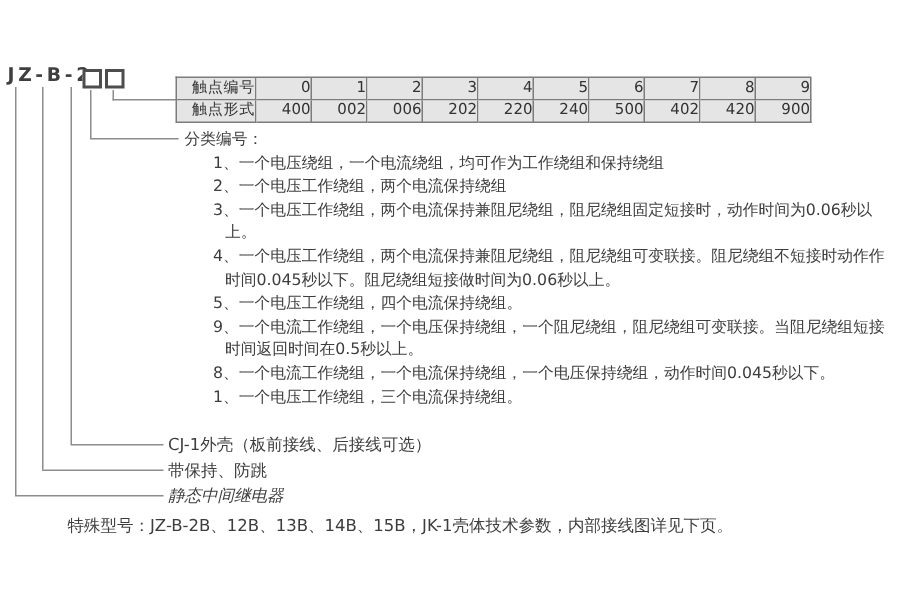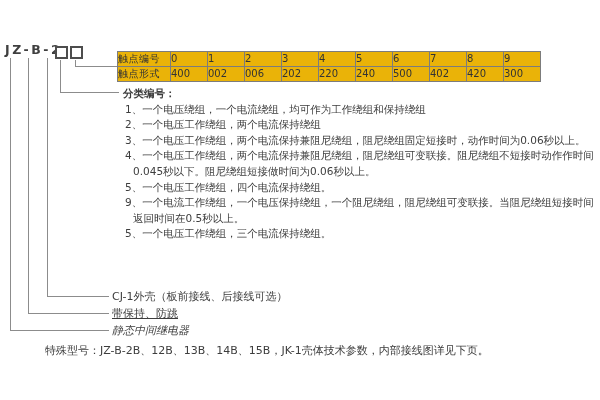--- a/index.html
+++ b/index.html
@@ -24,37 +24,37 @@
   .hline{position:absolute;height:1px;background:#8c8c8c;}
   
   .ctable{
     position:absolute;left:117px;top:51px;
     display:flex;flex-direction:column;
     border-top:1px solid #7c7c7c;border-left:1px solid #7c7c7c;
     font-size:10px;color:#333;
   }
   .crow{display:flex;}
   .ccell{
-    height:14px;line-height:14px;text-align:left;
+    height:14px;line-height:14px;text-align:right;
     border-right:1px solid #7c7c7c;border-bottom:1px solid #7c7c7c;
-    width:36px;background:#eab308;
+    width:36px;background:#e5e5e5;
   }
   .chead{width:52px;letter-spacing:0.5px;}
   .cvals{display:contents;}
   
   .clist{
     position:absolute;left:121px;top:86px;width:476px;
     font-size:10.5px;line-height:15.6px;color:#3d3d3d;
   }
-  .clist-heading{margin-left:2px;font-weight:bold;}
-  .citem{margin-left:4px;padding-left:8px;text-indent:-8px;}
+  .clist-heading{margin-left:2px;}
+  .citem{margin-left:21px;padding-left:8px;text-indent:-8px;}
   
   .callout{position:absolute;font-size:11px;color:#3d3d3d;white-space:nowrap;}
   #callout-case{left:112px;top:289px;}
-  #callout-hold{left:112px;top:306px;text-decoration:underline;}
+  #callout-hold{left:112px;top:306px;}
   #callout-relay{left:112px;top:323px;font-style:italic;}
   .footnote{
     position:absolute;left:45px;top:343px;
     font-size:11px;color:#3d3d3d;white-space:nowrap;
   }
 </style>
 </head>
 <body>
 
 <div id="page">
@@ -75,34 +75,35 @@
   <div class="hline" style="left:28px;top:313px;width:81px;"></div>
   <div class="hline" style="left:10px;top:330px;width:99px;"></div>
 
   <div class="ctable">
     <div class="crow">
       <div class="ccell chead">触点编号</div>
       <div class="cvals"><div class="ccell">0</div><div class="ccell">1</div><div class="ccell">2</div><div class="ccell">3</div><div class="ccell">4</div><div class="ccell">5</div><div class="ccell">6</div><div class="ccell">7</div><div class="ccell">8</div><div class="ccell">9</div></div>
     </div>
     <div class="crow">
       <div class="ccell chead">触点形式</div>
-      <div class="cvals"><div class="ccell">400</div><div class="ccell">002</div><div class="ccell">006</div><div class="ccell">202</div><div class="ccell">220</div><div class="ccell">240</div><div class="ccell">500</div><div class="ccell">402</div><div class="ccell">420</div><div class="ccell">300</div></div>
+      <div class="cvals"><div class="ccell">400</div><div class="ccell">002</div><div class="ccell">006</div><div class="ccell">202</div><div class="ccell">220</div><div class="ccell">240</div><div class="ccell">500</div><div class="ccell">402</div><div class="ccell">420</div><div class="ccell">900</div></div>
     </div>
   </div>
 
   <div class="clist">
     <div class="clist-heading">分类编号：</div>
     <div>
         <div class="citem">1、一个电压绕组，一个电流绕组，均可作为工作绕组和保持绕组</div>
         <div class="citem">2、一个电压工作绕组，两个电流保持绕组</div>
         <div class="citem">3、一个电压工作绕组，两个电流保持兼阻尼绕组，阻尼绕组固定短接时，动作时间为0.06秒以上。</div>
         <div class="citem">4、一个电压工作绕组，两个电流保持兼阻尼绕组，阻尼绕组可变联接。阻尼绕组不短接时动作作时间0.045秒以下。阻尼绕组短接做时间为0.06秒以上。</div>
         <div class="citem">5、一个电压工作绕组，四个电流保持绕组。</div>
         <div class="citem">9、一个电流工作绕组，一个电压保持绕组，一个阻尼绕组，阻尼绕组可变联接。当阻尼绕组短接时间返回时间在0.5秒以上。</div>
-        <div class="citem">5、一个电压工作绕组，三个电流保持绕组。</div>
+        <div class="citem">8、一个电流工作绕组，一个电流保持绕组，一个电压保持绕组，动作时间0.045秒以下。</div>
+        <div class="citem">1、一个电压工作绕组，三个电流保持绕组。</div>
       </div>
   </div>
 
   <div class="callout" id="callout-case">CJ-1外壳（板前接线、后接线可选）</div>
   <div class="callout" id="callout-hold">带保持、防跳</div>
   <div class="callout" id="callout-relay">静态中间继电器</div>
 
   <div class="footnote">特殊型号：JZ-B-2B、12B、13B、14B、15B，JK-1壳体技术参数，内部接线图详见下页。</div>
 
 </div>

